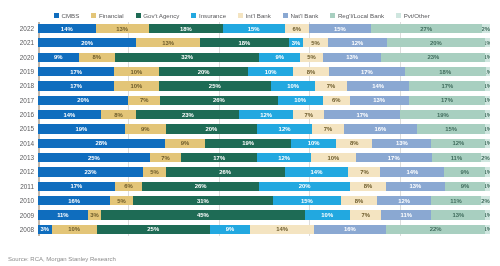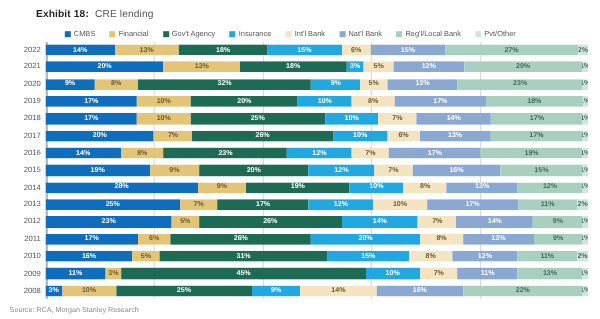--- a/index.html
+++ b/index.html
@@ -147,24 +147,20 @@
     bottom: 4px;
     font-size: 6px;
     color: #8d8d8d;
   }
 </style>
 </head>
 <body>
 
 <div id="root">
 
-  <div class="title-row">
-    <span class="exhibit-label">Exhibit 18:</span>
-    <span class="exhibit-title">CRE lending</span>
-  </div>
 
   <div class="legend" id="legend">
       <div class="legend-item">
         <span class="legend-swatch" style="background: rgb(15, 109, 190);"></span>
         <span class="legend-text">CMBS</span>
       </div>
       <div class="legend-item">
         <span class="legend-swatch" style="background: rgb(227, 197, 120);"></span>
         <span class="legend-text">Financial</span>
       </div>

